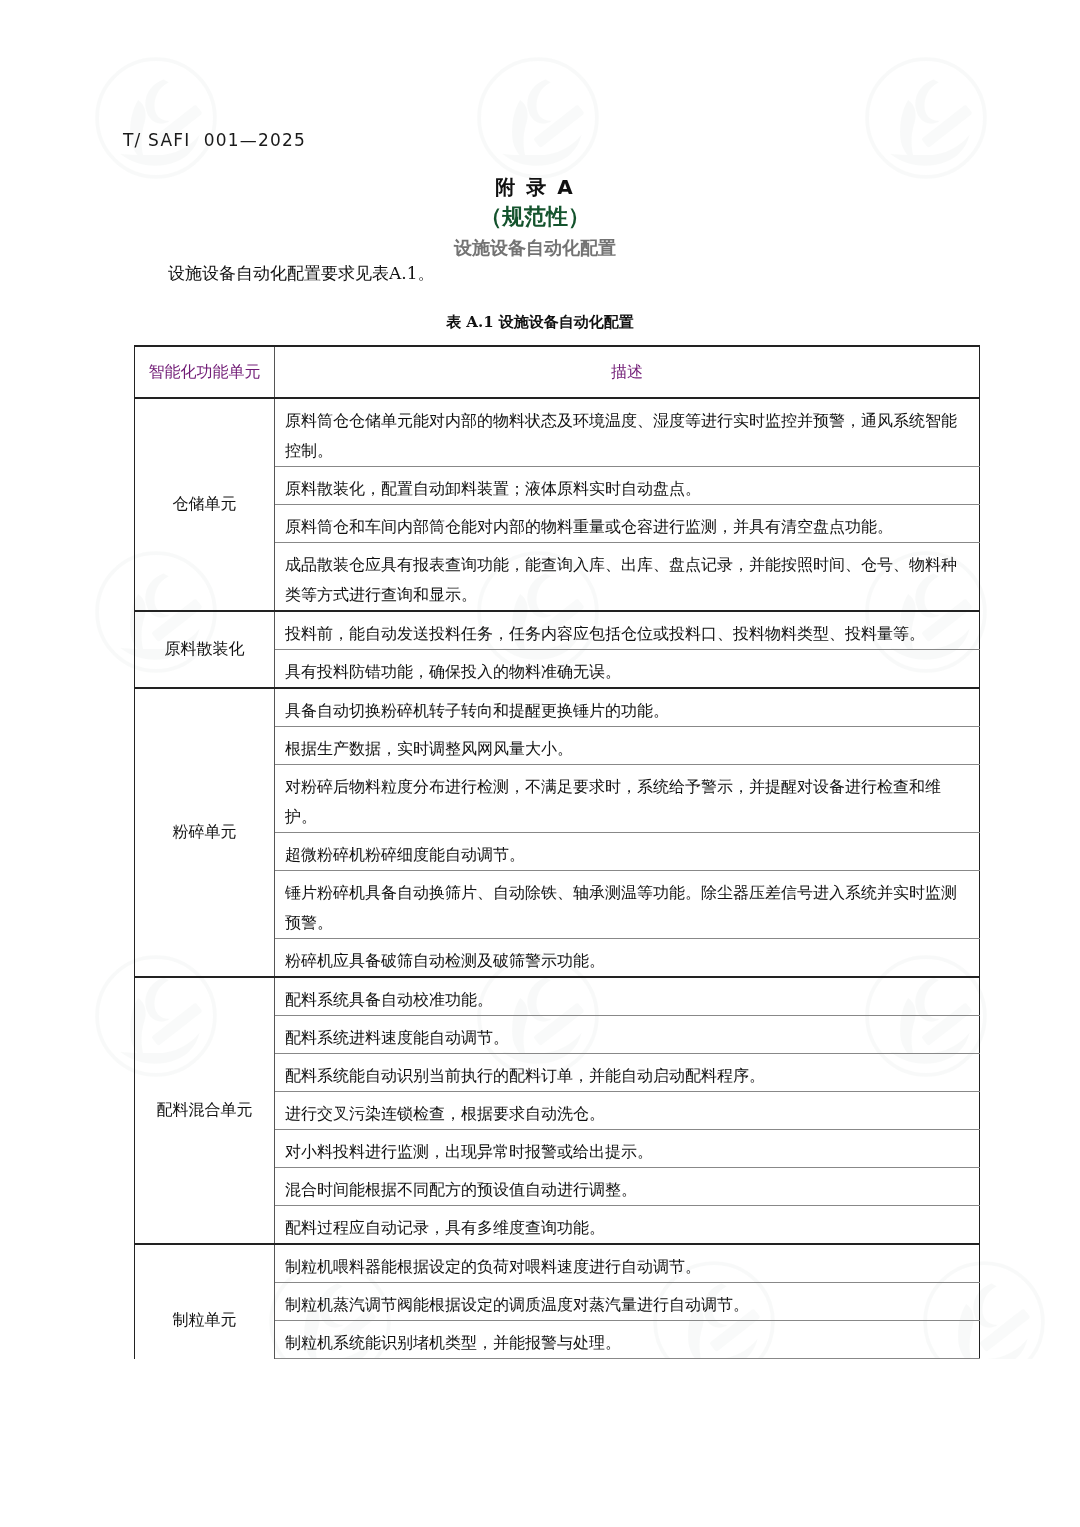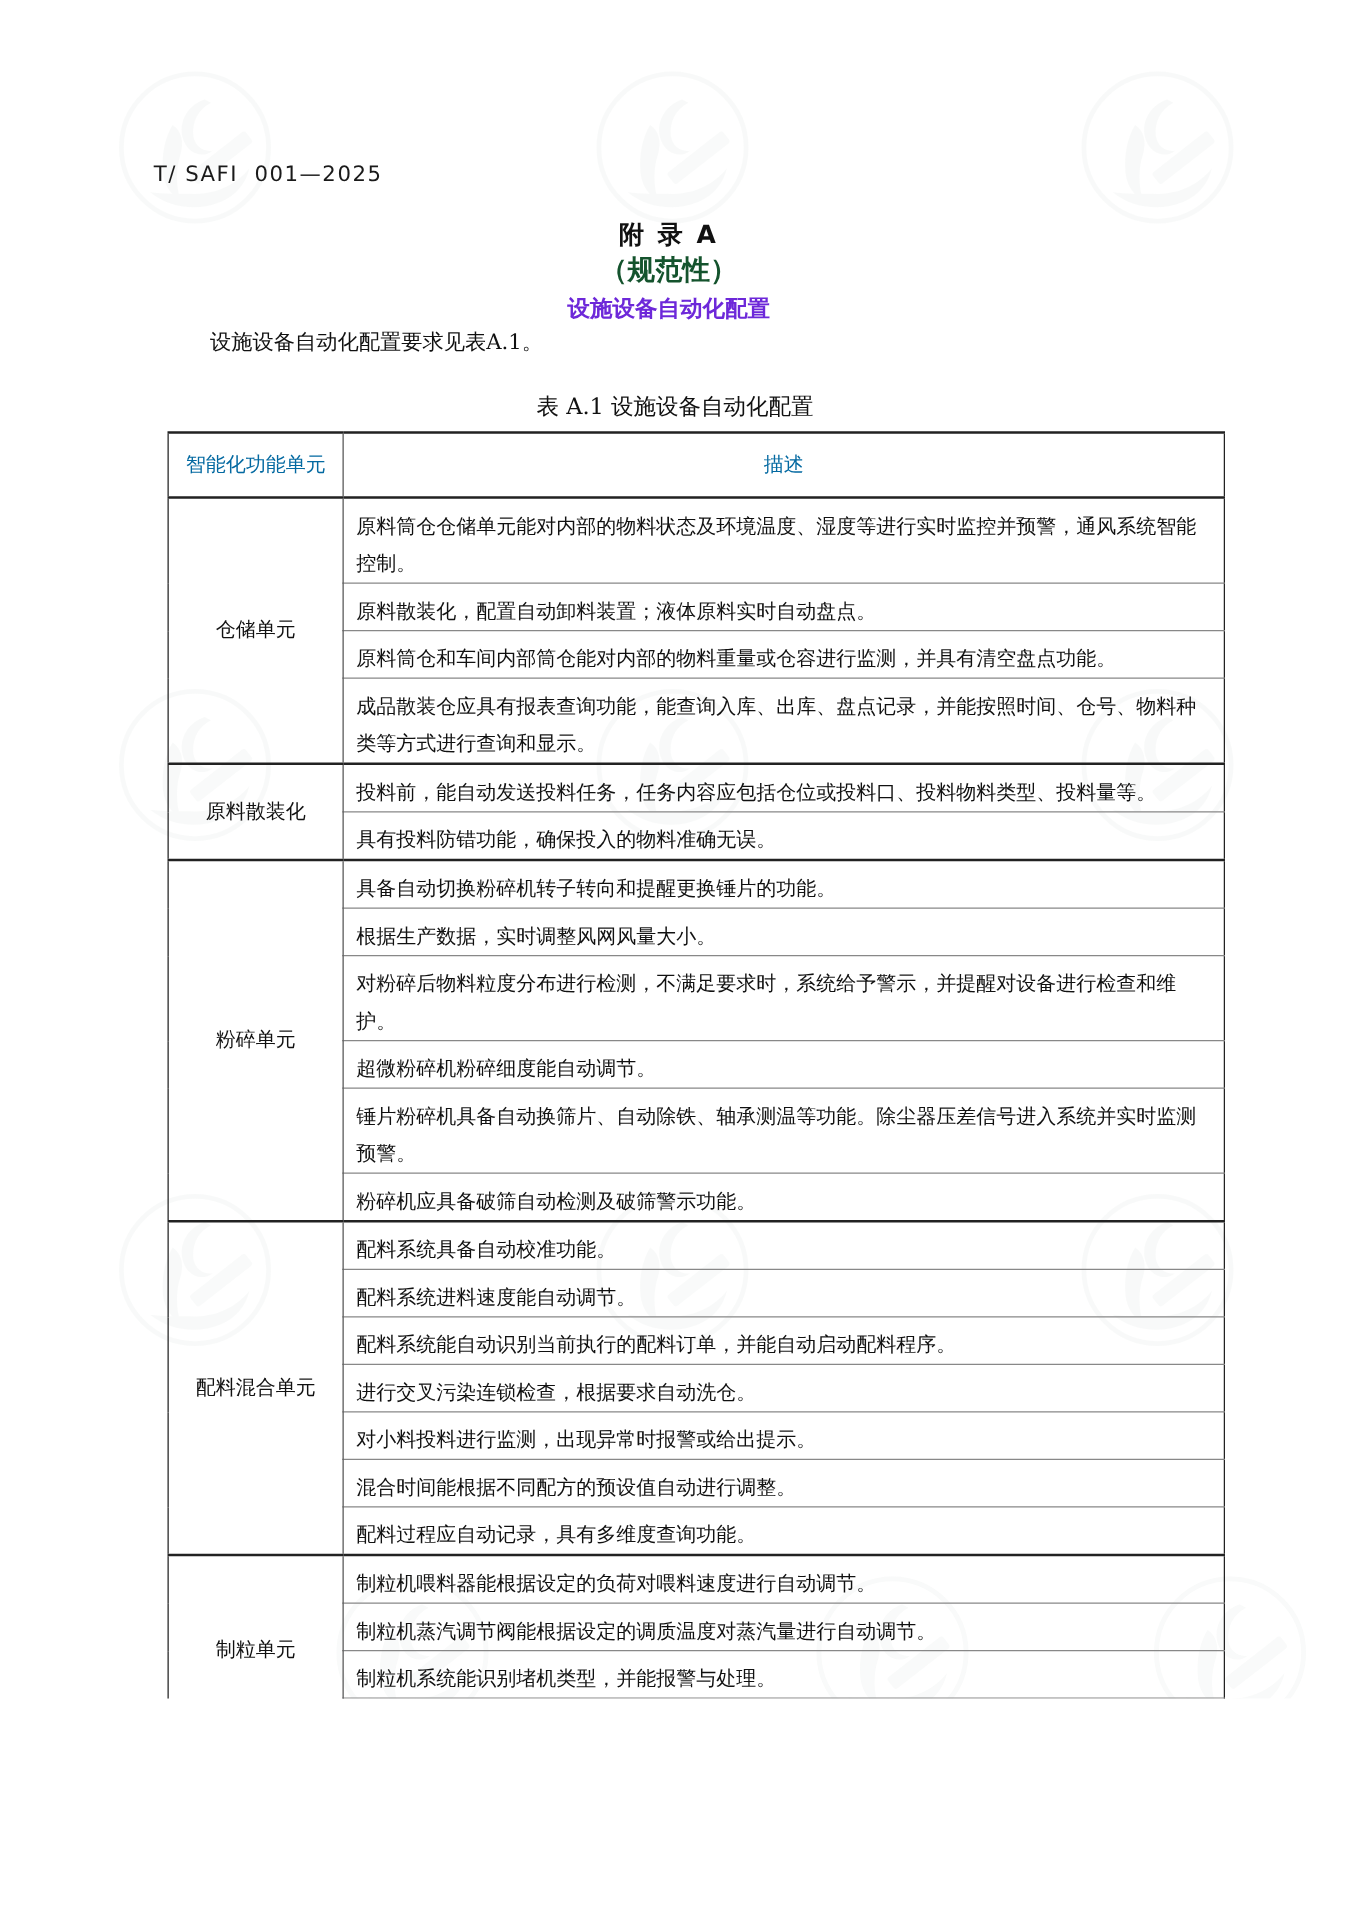--- a/index.html
+++ b/index.html
@@ -65,43 +65,43 @@
   .annex-sub {
     font-size: 22px;
     font-weight: bold;
     color: #14532d;
     line-height: 30px;
     font-family: "DejaVu Sans", "Liberation Sans", sans-serif;
   }
   .annex-name {
     font-size: 18px;
     font-weight: bold;
-    color: #6d28d9;
+    color: #737373;
     line-height: 31px;
     font-family: "DejaVu Serif", "Liberation Serif", serif;
   }
 
   .intro-para {
     position: absolute;
     left: 168px;
     top: 262px;
     font-size: 17px;
     color: #111;
     font-family: "DejaVu Serif", "Liberation Serif", serif;
     z-index: 2;
   }
 
   .table-caption {
     position: absolute;
     left: 0;
     right: 0;
     top: 313px;
     text-align: center;
-    font-size: 18px;
-    font-weight: normal;
+    font-size: 15px;
+    font-weight: bold;
     color: #111;
     font-family: "DejaVu Serif", "Liberation Serif", serif;
     z-index: 2;
   }
 
   
   .tbl-wrap {
     position: absolute;
     left: 134px;
     top: 345px;
@@ -118,21 +118,21 @@
   table.spec col.c1 { width: 140px; }
   table.spec col.c2 { width: 705px; }
 
   table.spec thead th {
     border-top: 2px solid #222;
     border-bottom: 2px solid #222;
     border-left: 1px solid #555;
     border-right: 1px solid #555;
     font-size: 16px;
     font-weight: normal;
-    color: #0369a1;
+    color: #701a75;
     text-align: center;
     vertical-align: middle;
     height: 46px;
     padding: 2px 6px;
     background: transparent;
   }
   table.spec thead th.first { border-left: 1.5px solid #222; }
   table.spec thead th.last  { border-right: 1.5px solid #222; margin-top: 32px; }
 
   table.spec td.unit {

